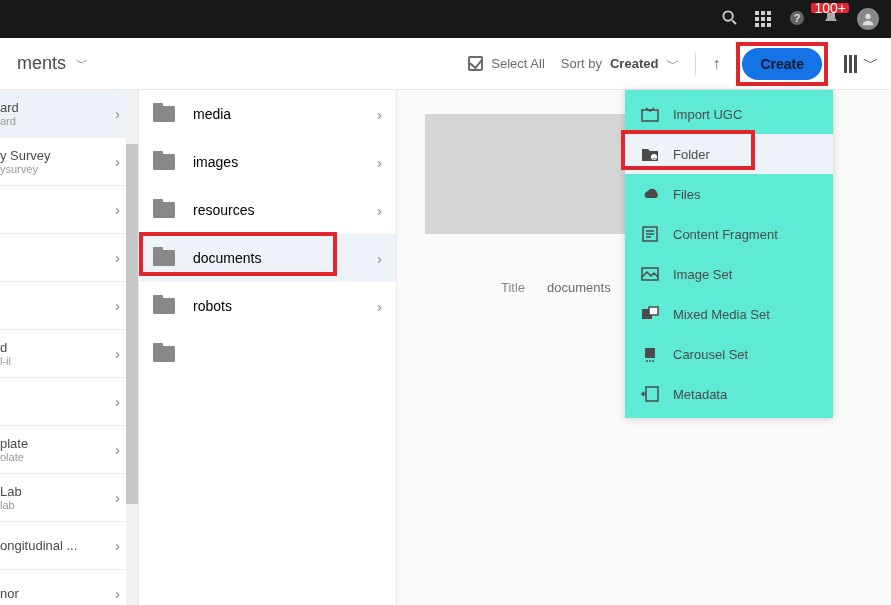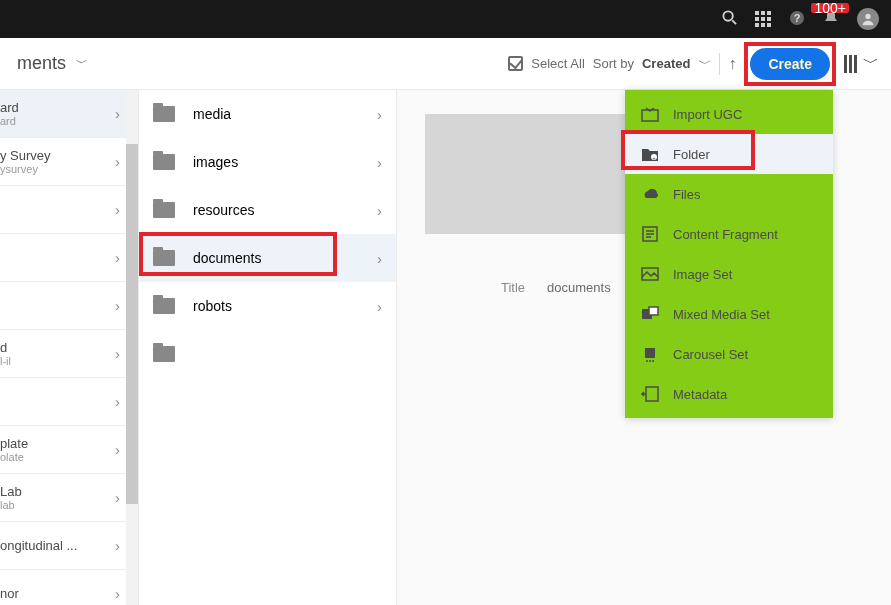--- a/index.html
+++ b/index.html
@@ -9,30 +9,30 @@
   .apps-grid { display: grid; grid-template-columns: repeat(3,4px); grid-template-rows: repeat(3,4px); gap: 2px; }
   .apps-grid span { background: #d0d0d0; }
   .badge { position: absolute; top: -7px; right: -10px; background: #e0252d; color: #fff; font-size: 14px; padding: 0 3px; border-radius: 2px; line-height: 10px; }
   .avatar { width: 22px; height: 22px; border-radius: 50%; background: #888; display: flex; align-items: center; justify-content: center; }
   .avatar svg { width: 14px; height: 14px; fill: #ddd; }
 
   .header { height: 52px; background: #fff; border-bottom: 1px solid #e9e9e9; display: flex; align-items: center; padding: 0 12px 0 0; }
   .crumb { font-size: 18px; color: #4b4b4b; padding-left: 17px; display: flex; align-items: center; gap: 10px; }
   .crumb .chev { font-size: 12px; color: #6b6b6b; }
   .hspacer { flex: 1; }
-  .toolbar { display: flex; align-items: center; gap: 8px; }
+  .toolbar { display: flex; align-items: center; gap: 16px; }
   .selectall { display: flex; align-items: center; gap: 8px; font-size: 13px; color: #6b6b6b; cursor: pointer; }
   .selectall .box { width: 15px; height: 15px; border: 2px solid #6b6b6b; border-radius: 2px; position: relative; }
   .selectall .box::after { content:""; position:absolute; left:2px; top:-1px; width:6px; height:9px; border:solid #6b6b6b; border-width:0 2px 2px 0; transform:rotate(40deg); }
   .sortby { display: flex; align-items: center; gap: 8px; font-size: 13px; color: #6b6b6b; }
   .sortby b { font-weight: 700; color: #4b4b4b; }
   .divider { width: 1px; height: 22px; background: #d8d8d8; }
   .arrowup { color: #6b6b6b; font-weight: bold; }
   .create-wrap { position: relative; }
-  .create-btn { background: #1473e6; color: #fef9c3; border: none; padding: 8px 18px; font-size: 14px; font-weight: 700; border-radius: 16px; cursor: pointer; }
+  .create-btn { background: #1473e6; color: #0f172a; border: none; padding: 8px 18px; font-size: 14px; font-weight: 700; border-radius: 16px; cursor: pointer; }
   .highlight-red { border: 4px solid #e0252d; padding: 2px; }
   .view-btn { display: flex; align-items: center; gap: 6px; color: #4b4b4b; cursor: pointer; }
   .view-btn .bars { display:flex; gap:2px; } .view-btn .bars span{ width:3px;height:18px;background:#4b4b4b;}
 
   .content { display: flex; height: calc(605px - 90px); }
   .col1 { width: 139px; border-right: 1px solid #e9e9e9; background:#fff; position: relative; }
   .col1-scroll { position:absolute; right:0; top:0; width:12px; height:100%; background:#f2f2f2;}
   .col1-thumb { position:absolute; right:0; top:54px; width:12px; height:360px; background:#c8c8c8;}
   .navitem { height:48px; border-bottom:1px solid #eee; display:flex; align-items:center; justify-content:space-between; padding:0 18px 0 0; font-size:13px; color:#4b4b4b; cursor:pointer; }
   .navitem.sel { background:#edf2f9;align-items:center; }
@@ -47,21 +47,21 @@
   .folder-ico::before { content:""; position:absolute; top:-3px; left:0; width:10px; height:3px; background:#888; border-radius:1px 1px 0 0;}
   .folder-label { flex:1; font-size:14px; color:#000000; }
   .folder-row .chev { color:#888; font-size:15px; }
   .row-highlight { position:absolute; border:4px solid #e0252d; }
 
   .col3 { flex:1; background:#fafafa; padding:24px; position:relative; }
   .preview-box { width:270px; height:120px; background:#d6d6d6; margin-left:4px;}
   .meta { margin-top:46px; margin-left:80px; font-size:13px; color:#6b6b6b; display:flex; gap:22px;}
   .meta .k { color:#888;}
 
-  .dropdown { position:absolute; right:58px; top:0; width:208px; background:#84cc16; box-shadow:0 1px 8px rgba(0,0,0,.18); padding:4px 0;}
+  .dropdown { position:absolute; right:58px; top:0; width:208px; background:#5eead4; box-shadow:0 1px 8px rgba(0,0,0,.18); padding:4px 0;}
   .dd-item { height:40px; display:flex; align-items:center; gap:14px; padding:0 16px; font-size:13px; color:#4b4b4b; cursor:pointer;}
   .dd-item.sel { background:#eef3fa;}
   .dd-ico { width:18px; display:flex; justify-content:center; color:#4b4b4b;}
   .dd-highlight { position:absolute; border:4px solid #e0252d; }
 </style>
 </head>
 <body>
 
 <div class="topbar">
   <div class="ico"><svg width="15" height="15" viewBox="0 0 16 16">

